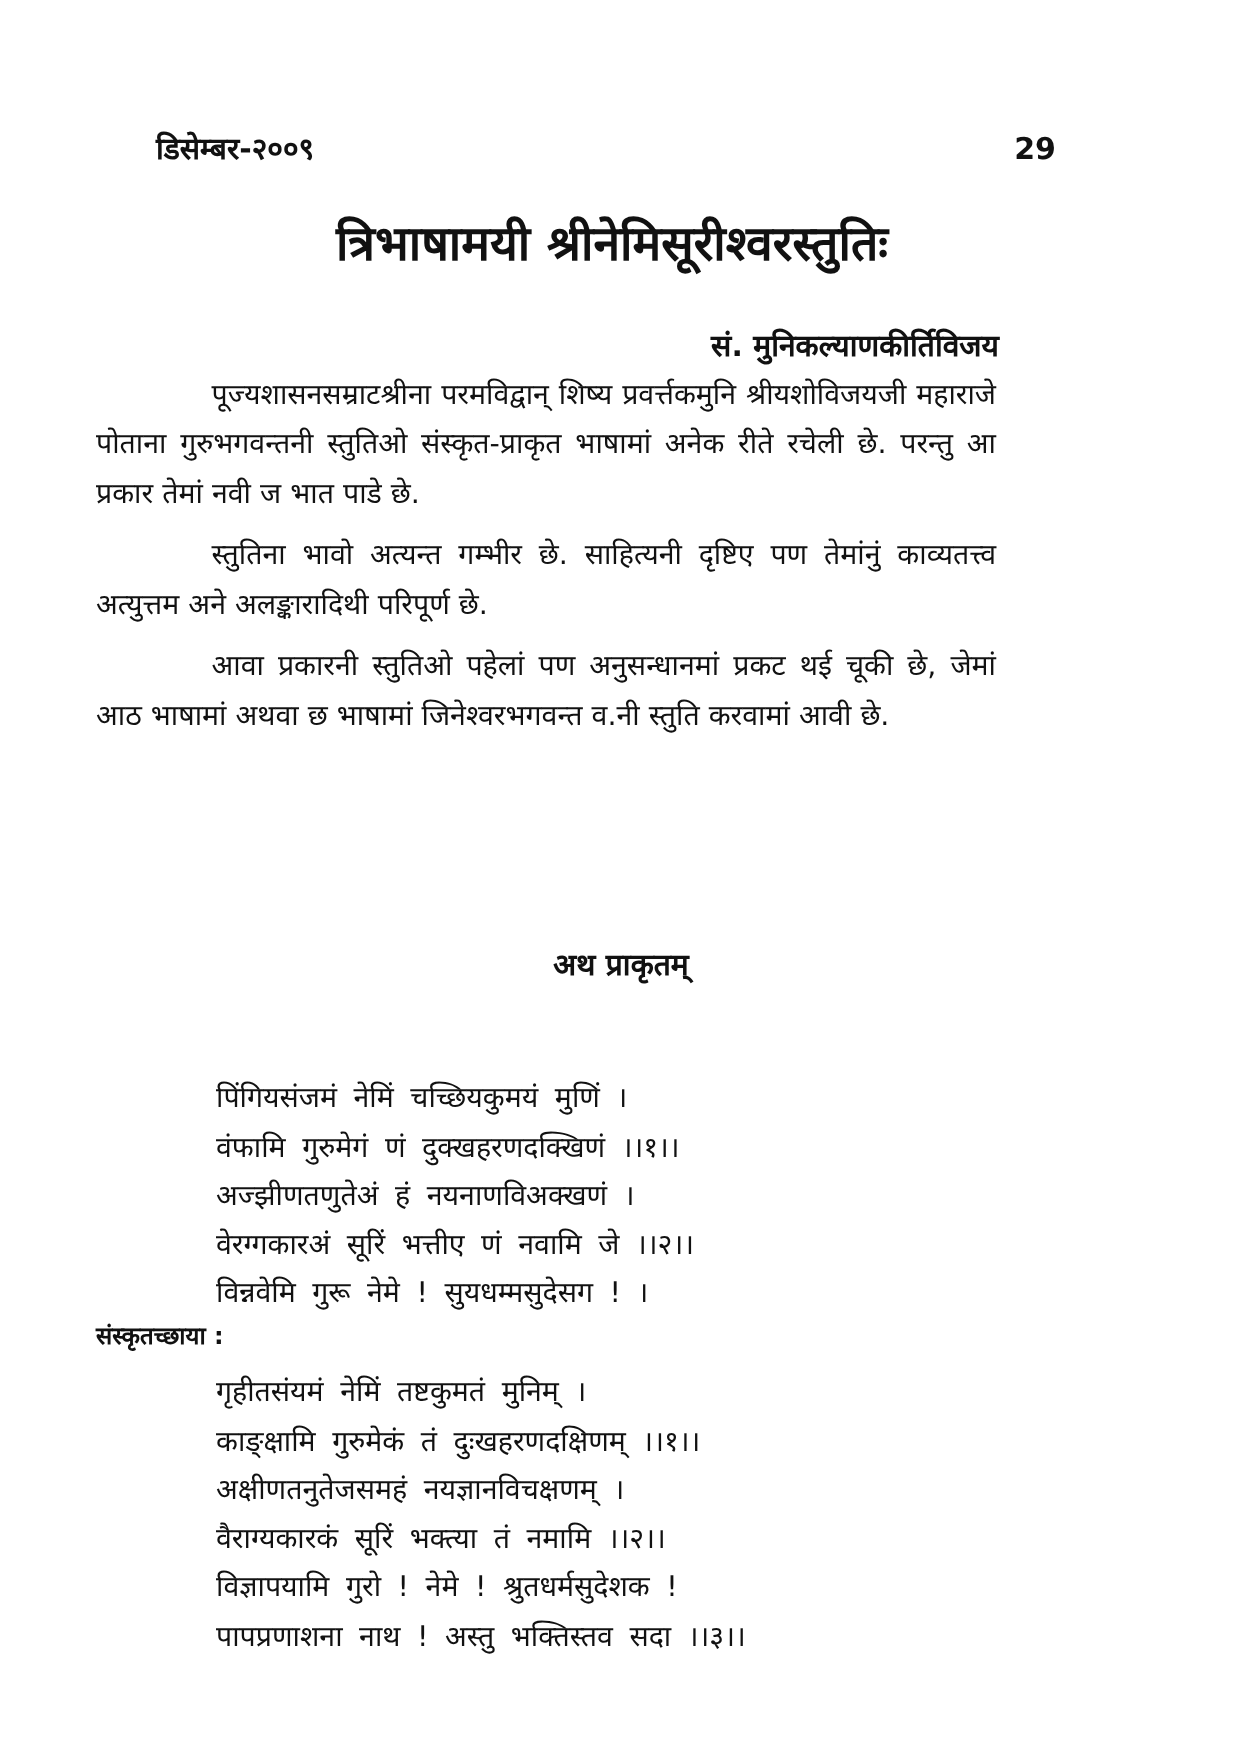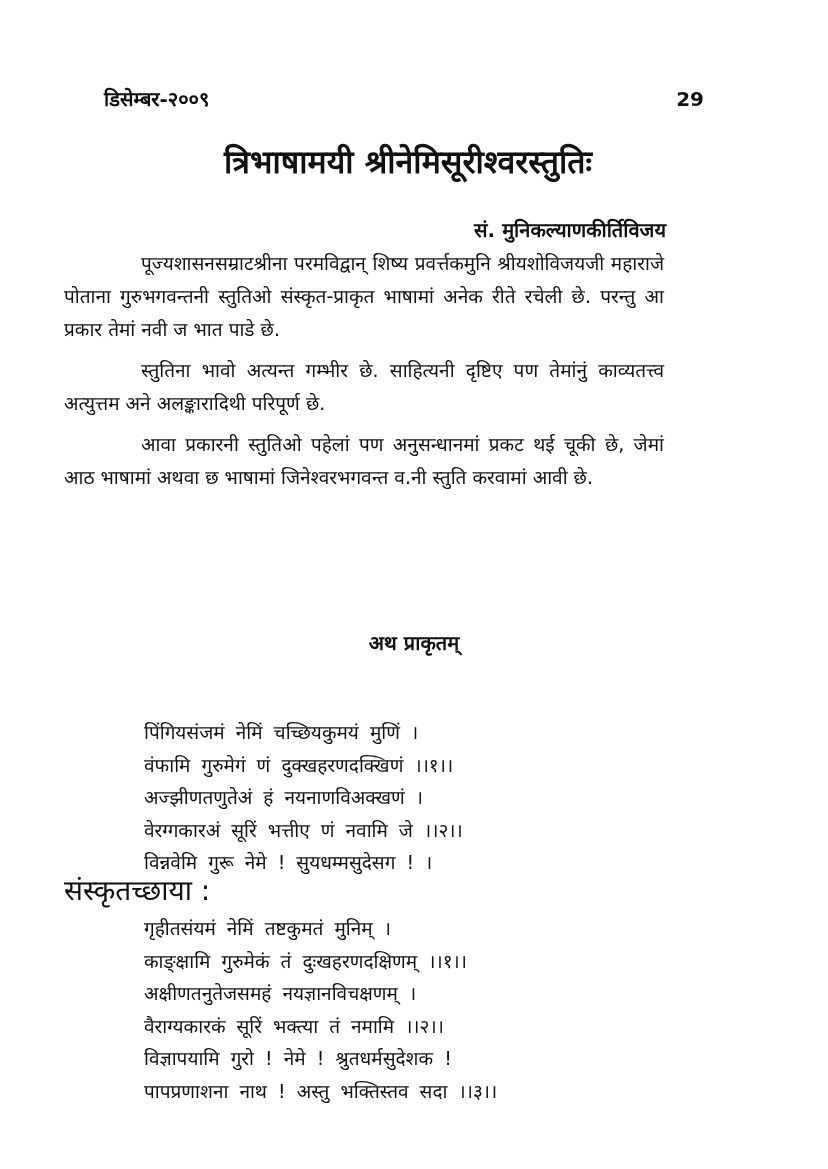--- a/index.html
+++ b/index.html
@@ -88,22 +88,22 @@
     .verses .verse-line {
       display: block;
       white-space: nowrap;
       word-spacing: 5px;
     }
     .verses.prakrit { top: 668px; margin-top: 48px; }
     .chhaya-head {
       position: absolute;
       top: 876px;
       left: 64px;
-      font-size: 28px;
-      font-weight: normal;
+      font-size: 16px;
+      font-weight: bold;
       line-height: 30px;
     }
     .verses.sanskrit { top: 912px; }
   </style>
 </head>
 <body>
 
 <div class="page">
 
   <div class="running-head">

